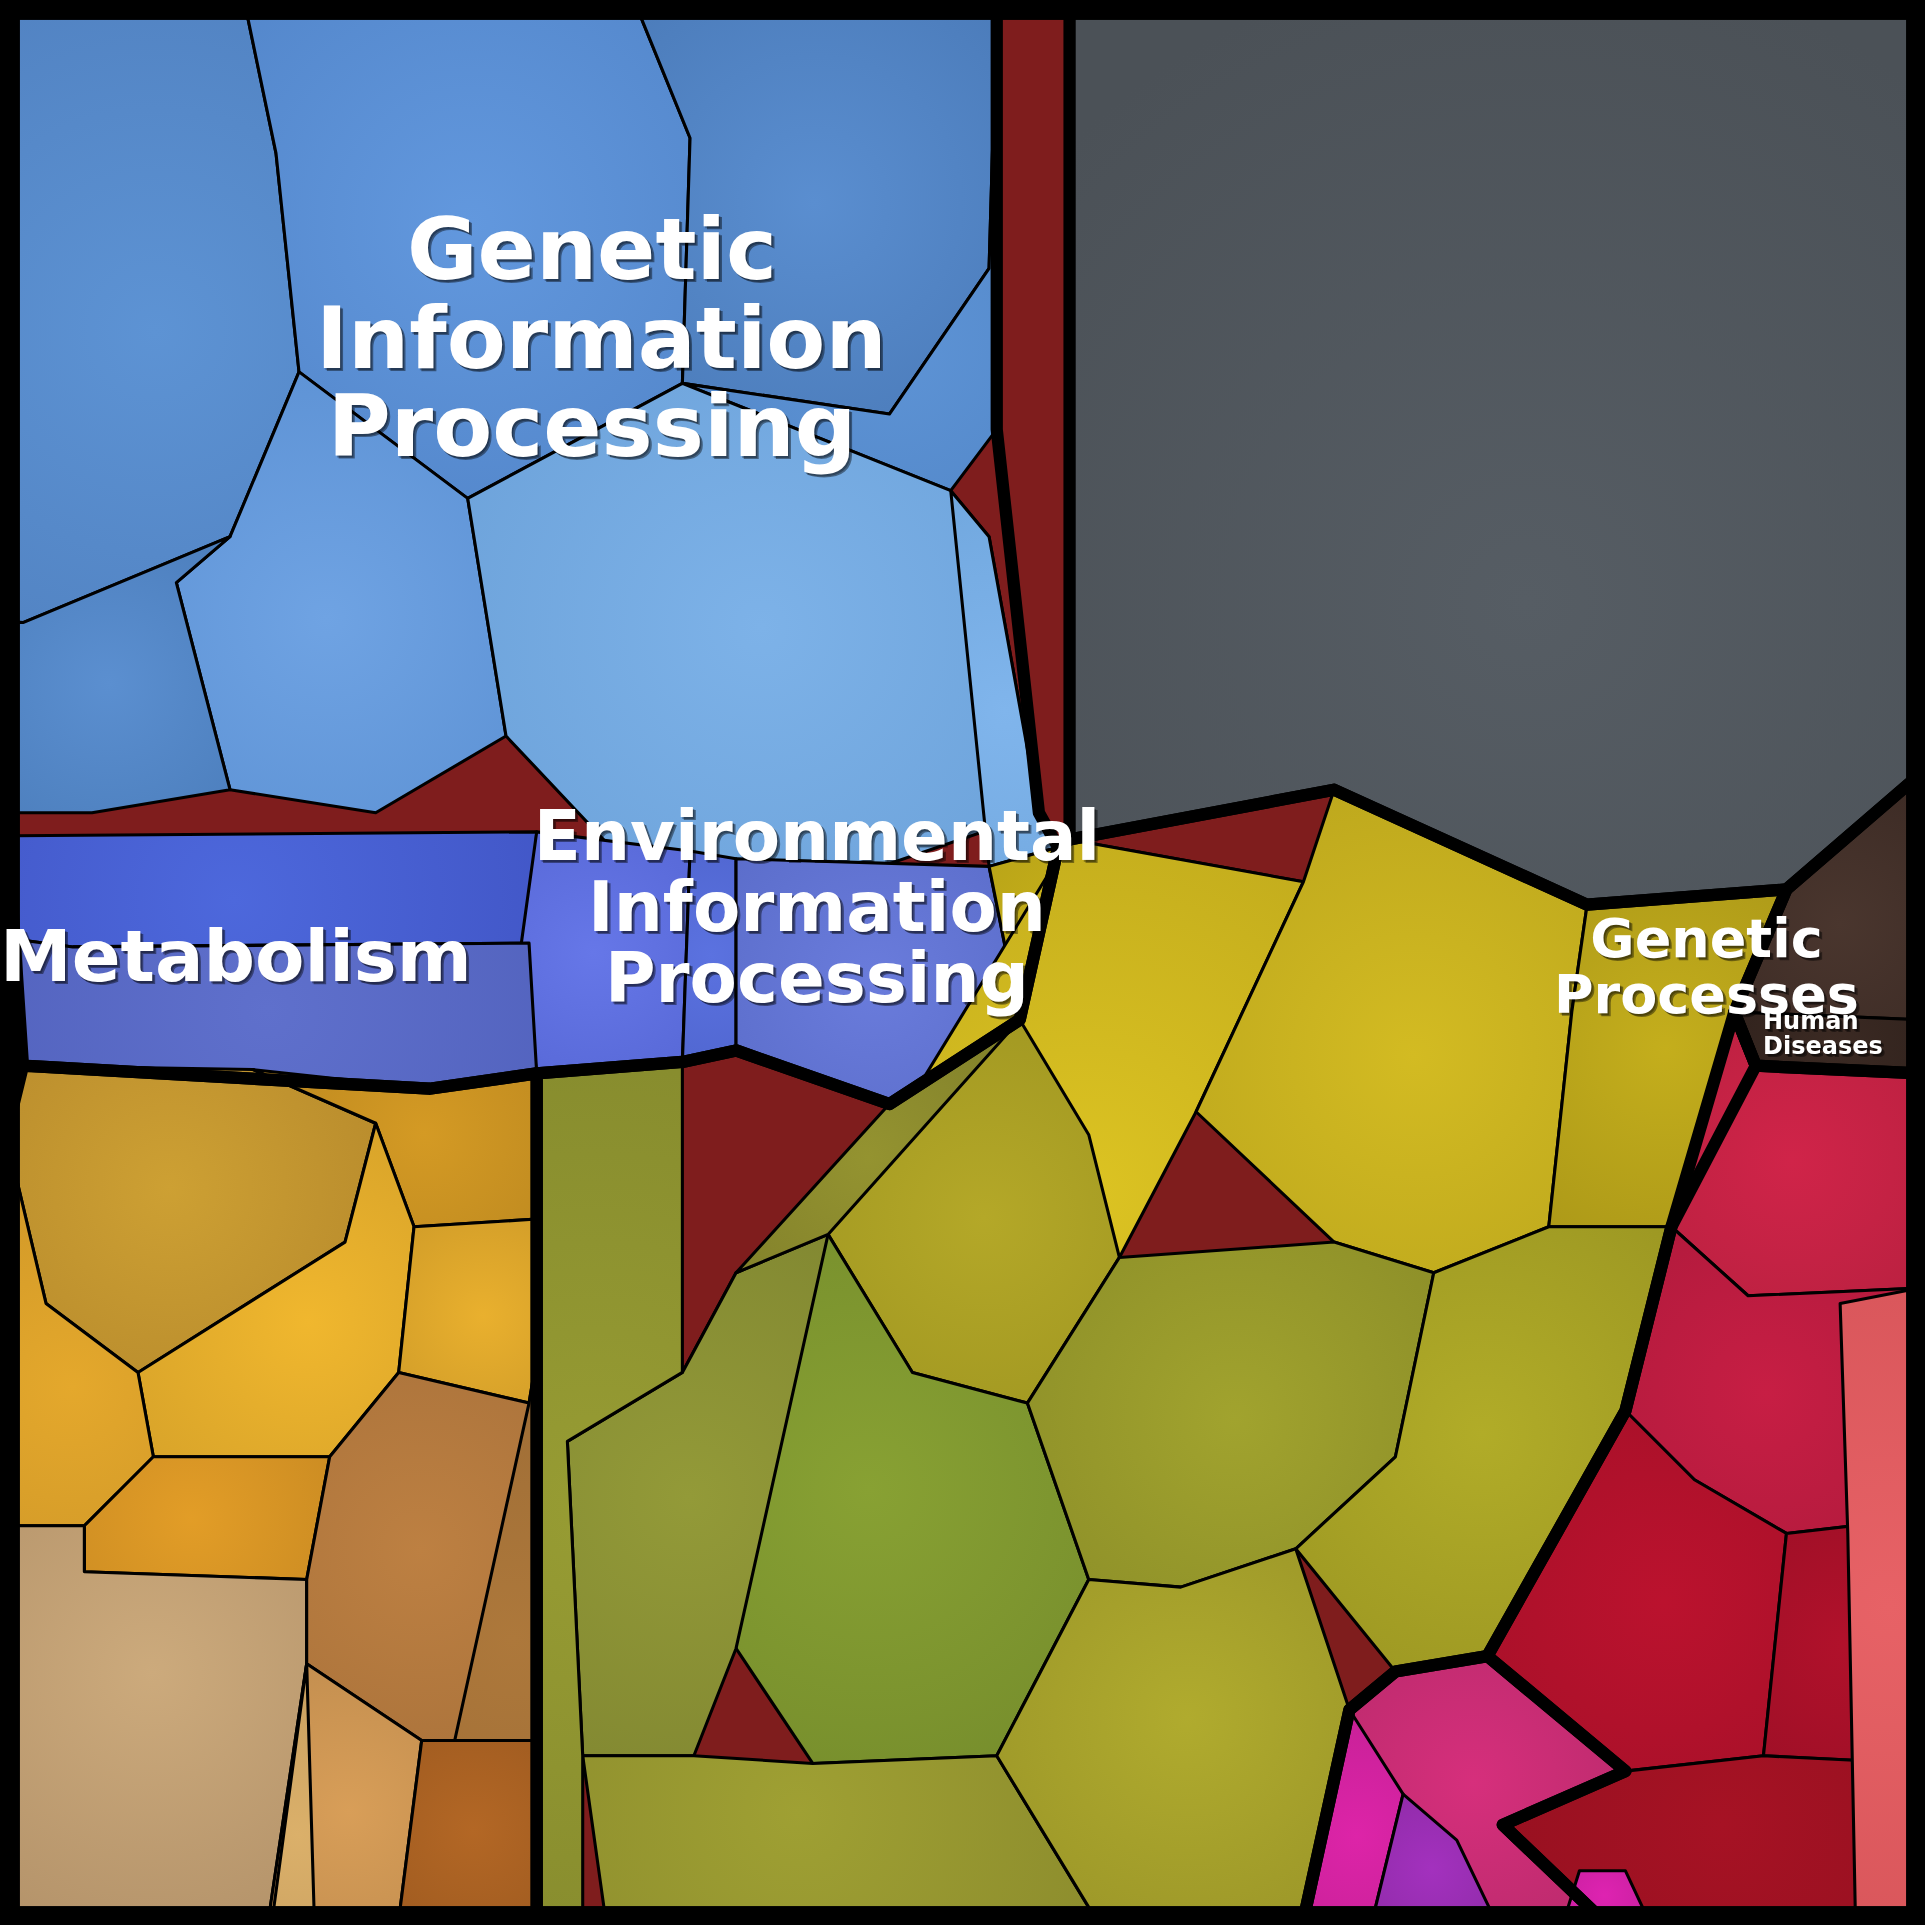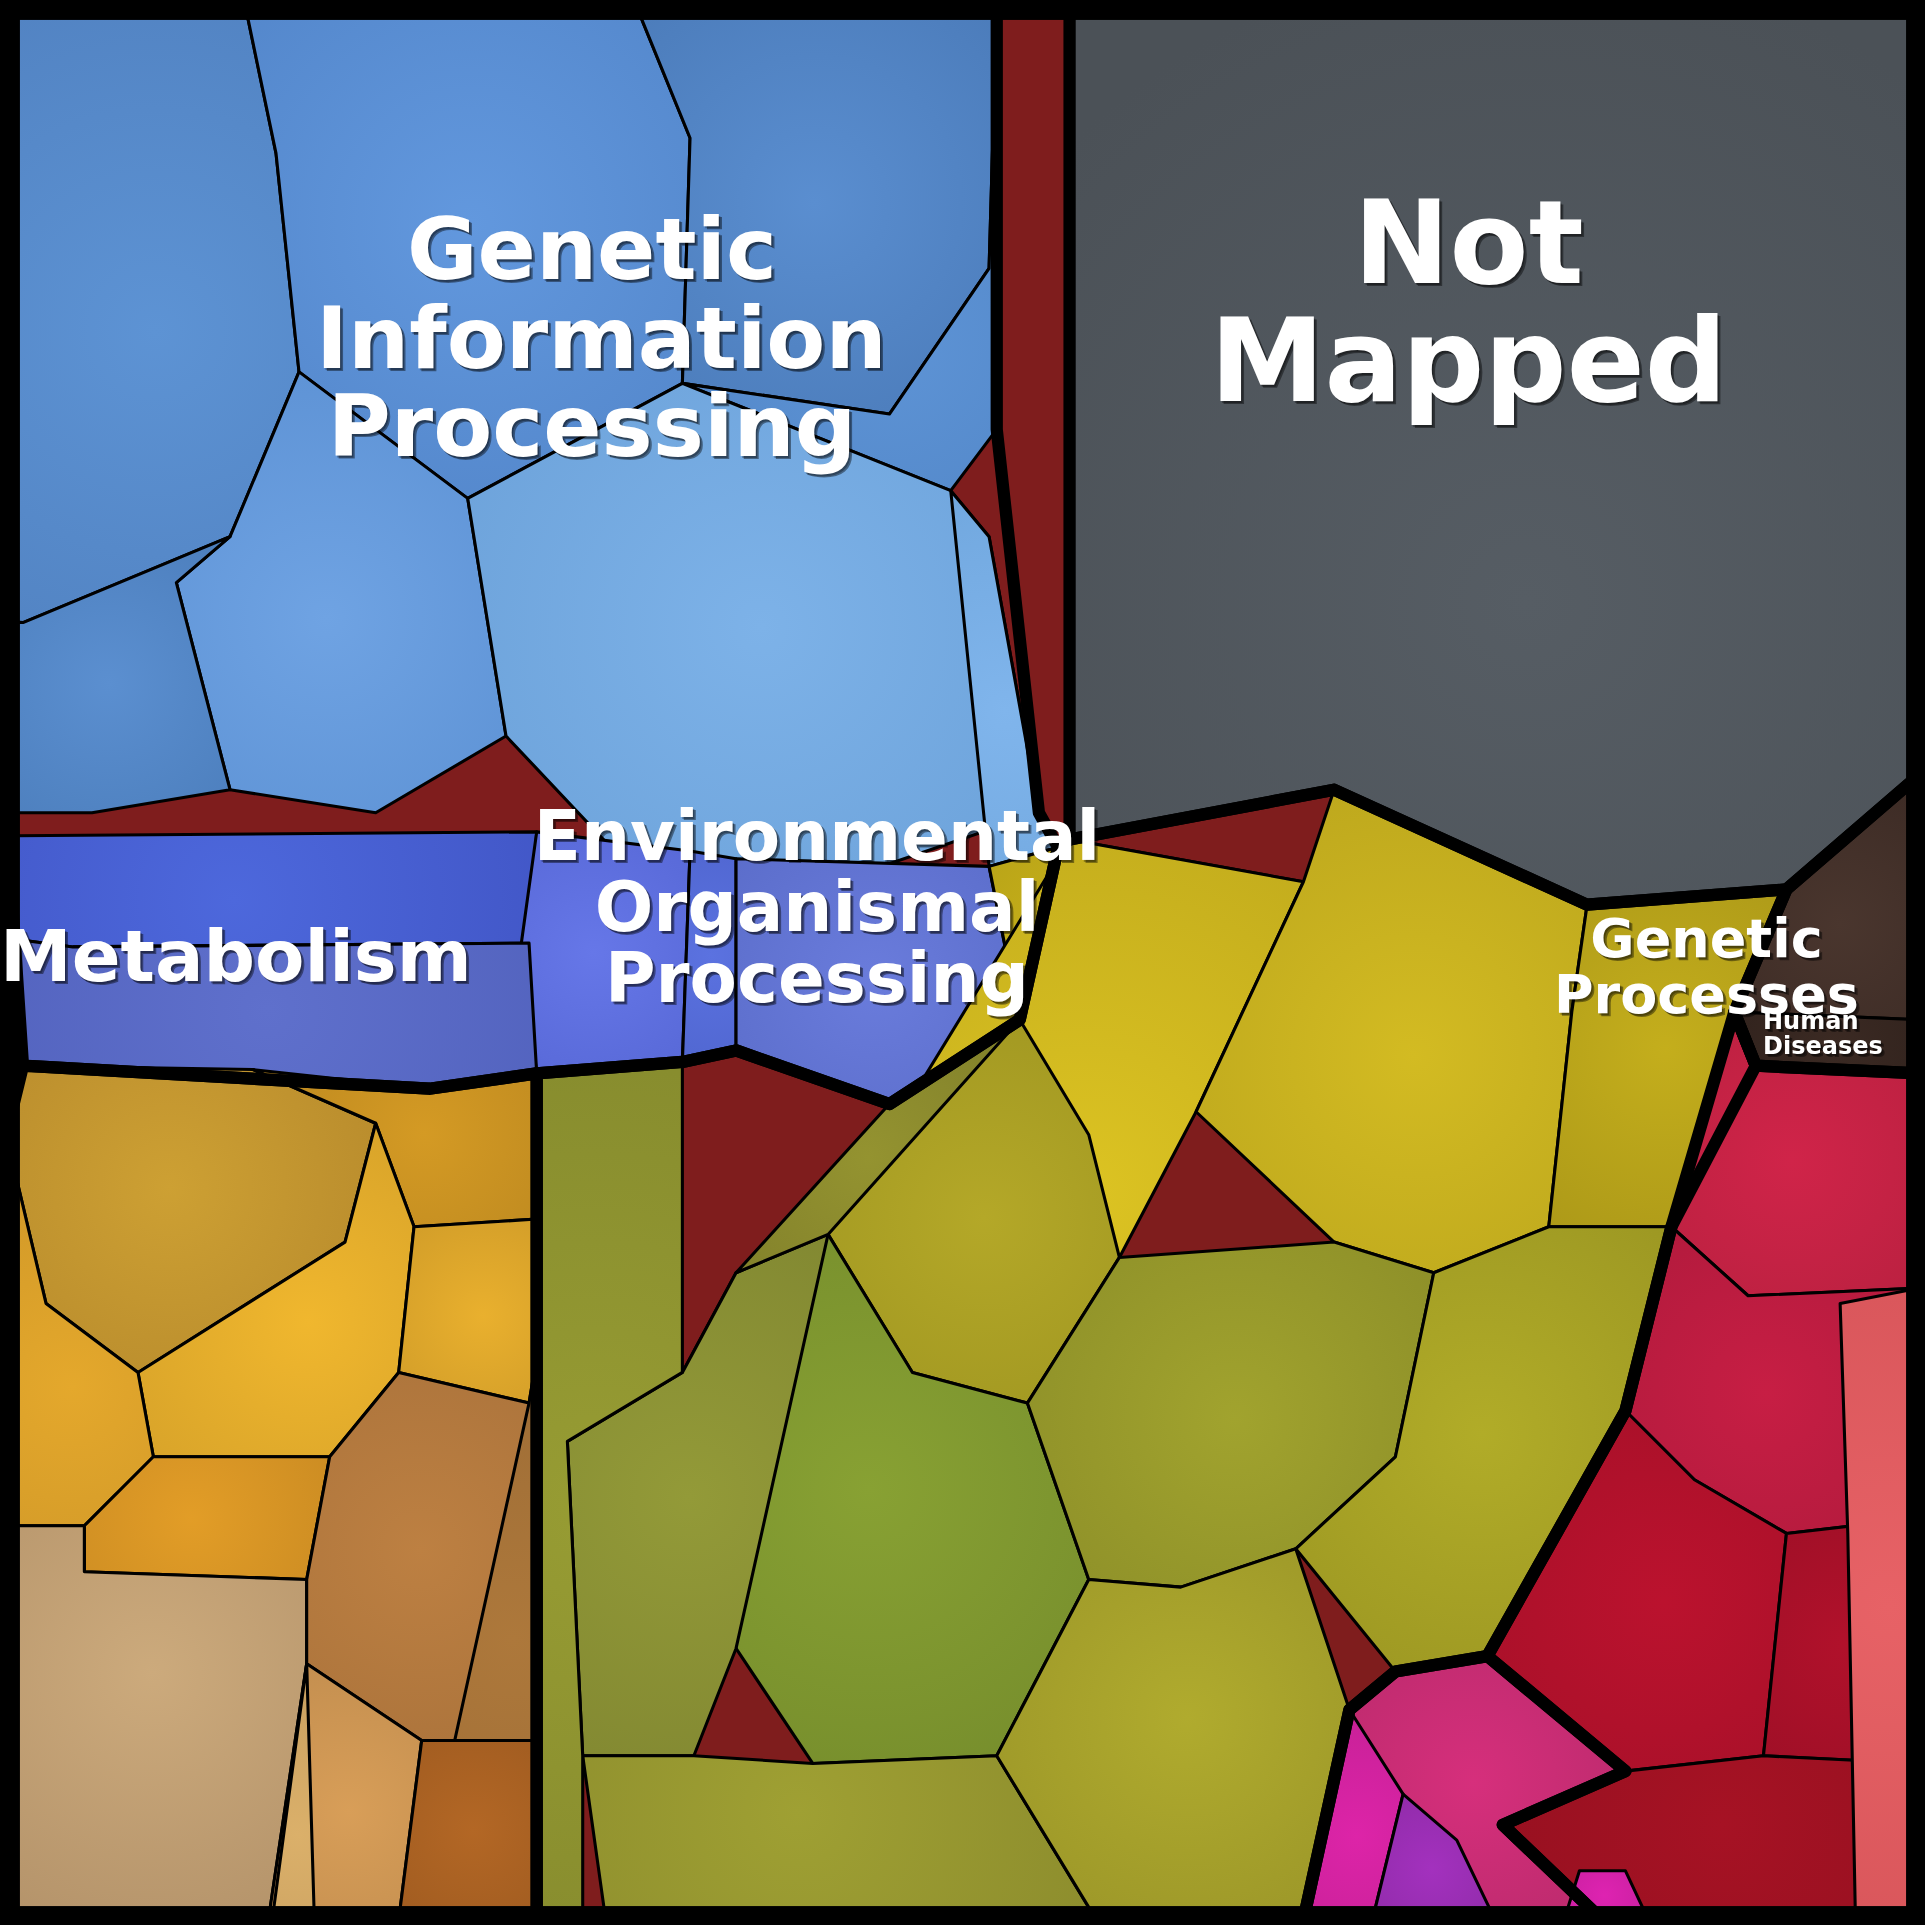--- a/index.html
+++ b/index.html
@@ -346,24 +346,22 @@
         <polygon class="group-path" points="30,1390 560,1420 700,1400 700,2504 8,2504 8,1480 30,1390"></polygon>
         <polygon class="group-path" points="2290,1390 2504,1400 2504,2504 2090,2504 1960,2380 2120,2310 1940,2160 2120,1840 2180,1600 2262,1320 2290,1390"></polygon>
         <polygon class="group-path" points="1940,2160 2120,2310 1960,2380 2090,2504 1700,2504 1760,2230 1820,2180 1940,2160"></polygon>
       </g>
     <rect class="frame-path" x="13" y="13" width="2486" height="2486"></rect>
   </svg>
 
   <div class="cat-label" style="left: 316px; top: 205px; width: 552px; font-size: 86px; text-align: center;">Genetic
 Information
 Processing</div>
-  <div class="cat-label" style="left: 1062px; top: 184px; width: 813px; font-size: 115px; text-align: center;">Not
-Mapped</div>
   <div class="cat-label" style="left: 357px; top: 801px; width: 920px; font-size: 69px; text-align: center;">Environmental
-Organismal
+Information
 Processing</div>
   <div class="cat-label" style="left: 0px; top: 919px; width: 471px; font-size: 72px; text-align: center;">Metabolism</div>
   <div class="cat-label" style="left: 1487px; top: 911px; width: 439px; font-size: 54px; text-align: center;">Genetic
 Processes</div>
   <div class="cat-label" style="left: 1763px; top: 1009px; width: 161px; font-size: 24px; text-align: left;">Human
 Diseases</div>
 
 </div>
 
 

